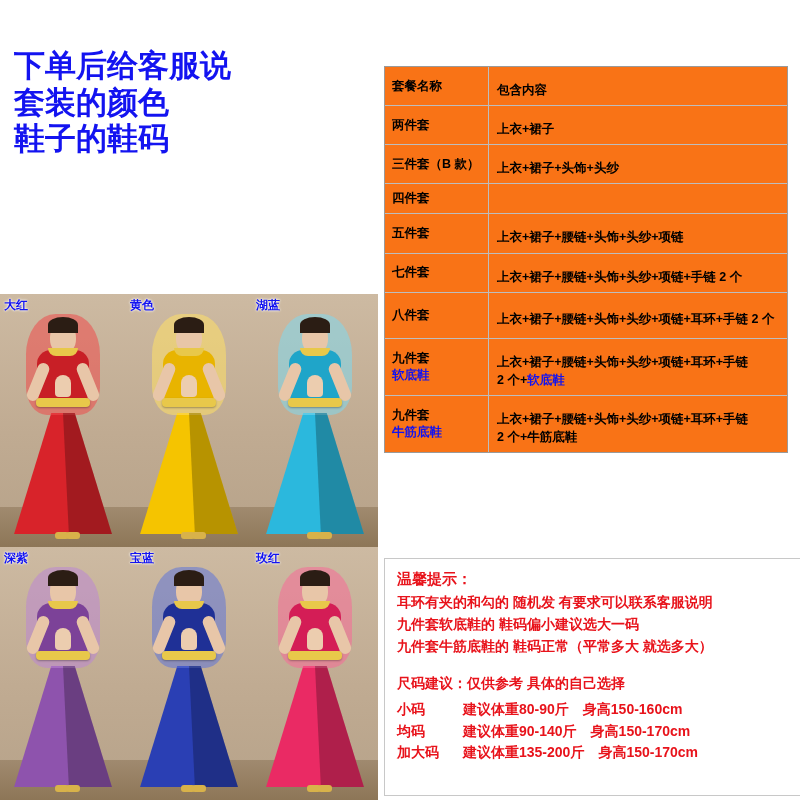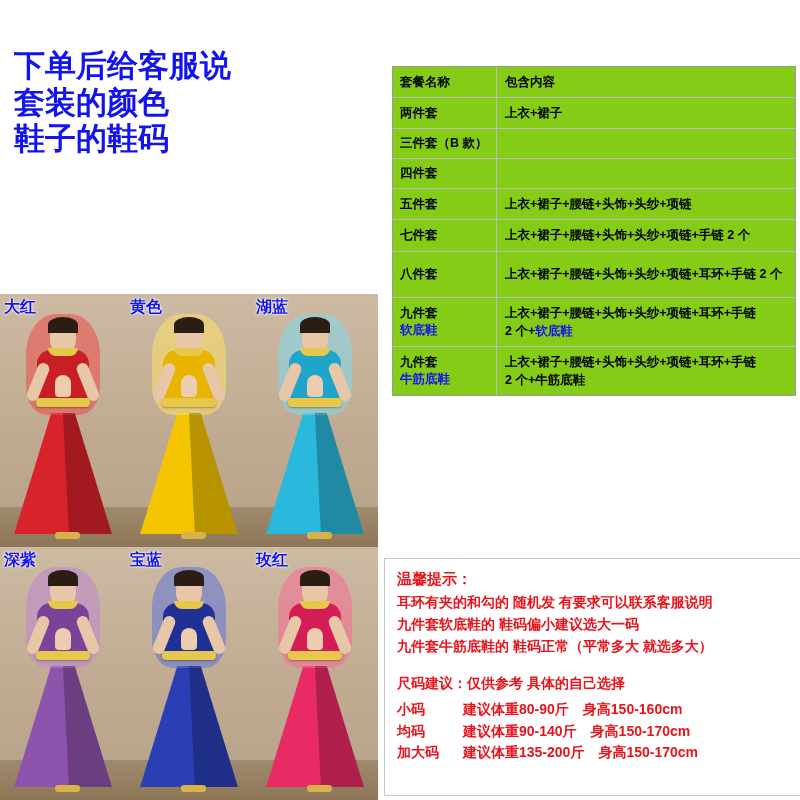--- a/index.html
+++ b/index.html
@@ -21,24 +21,24 @@
     font-weight: bold;
     font-size: 31px;
     line-height: 1.18;
     letter-spacing: 0px;
   }
   #headline div { white-space: nowrap; }
 
   
   #pkg-table {
     position: absolute;
-    left: 392px; top: 66px;
+    left: 384px; top: 66px;
     width: 404px;
     border: 1px solid #9a9a9a;
-    background: #84cc16;
+    background: #f97316;
     font-size: 12.5px;
   }
   .pkg-row {
     display: flex;
     border-bottom: 1px solid #bdbdbd;
     min-height: 30px;
   }
   .pkg-row:last-child { border-bottom: none; }
   .pkg-name {
     width: 104px;
@@ -54,20 +54,21 @@
   }
   .pkg-name .blue { color: #1313f0; }
   .pkg-content {
     flex: 1 1 auto;
     padding: 6px 6px 6px 8px;
     font-weight: bold;
     color: #000;
     display: flex;
     align-items: center;
     line-height: 1.45;
+    margin-top: 8px;
   }
   .pkg-head .pkg-name, .pkg-head .pkg-content { font-weight: bold; }
   .pkg-content .blue { color: #1313f0; }
   .tall { min-height: 46px; }
 
   
   #photos {
     position: absolute;
     left: 0; top: 294px;
     width: 378px; height: 506px;
@@ -75,21 +76,21 @@
     grid-template-columns: 1fr 1fr 1fr;
     grid-template-rows: 1fr 1fr;
   }
   .cell {
     position: relative;
     overflow: hidden;
   }
   .cell .label {
     position: absolute;
     left: 4px; top: 3px;
-    font-size: 16px;
+    font-size: 12px;
     font-weight: bold;
     color: #1313f0;
     z-index: 6;
     text-shadow: 0 0 2px #fff, 0 0 3px #fff;
   }
   
   .bg {
     position: absolute; inset: 0;
     background: linear-gradient(#cbb79f, #b9a punch);
   }
@@ -247,20 +248,21 @@
   </div>
 
   <div class="pkg-row">
     <div class="pkg-name">两件套</div>
     <div class="pkg-content">上衣+裙子</div>
   </div>
 
 
   <div class="pkg-row">
     <div class="pkg-name">三件套（B 款）</div>
+    <div class="pkg-content">上衣+裙子+头饰+头纱</div>
   </div>
 
   <div class="pkg-row">
     <div class="pkg-name">四件套</div>
   </div>
 
   <div class="pkg-row">
     <div class="pkg-name">五件套</div>
     <div class="pkg-content">上衣+裙子+腰链+头饰+头纱+项链</div>
   </div>

